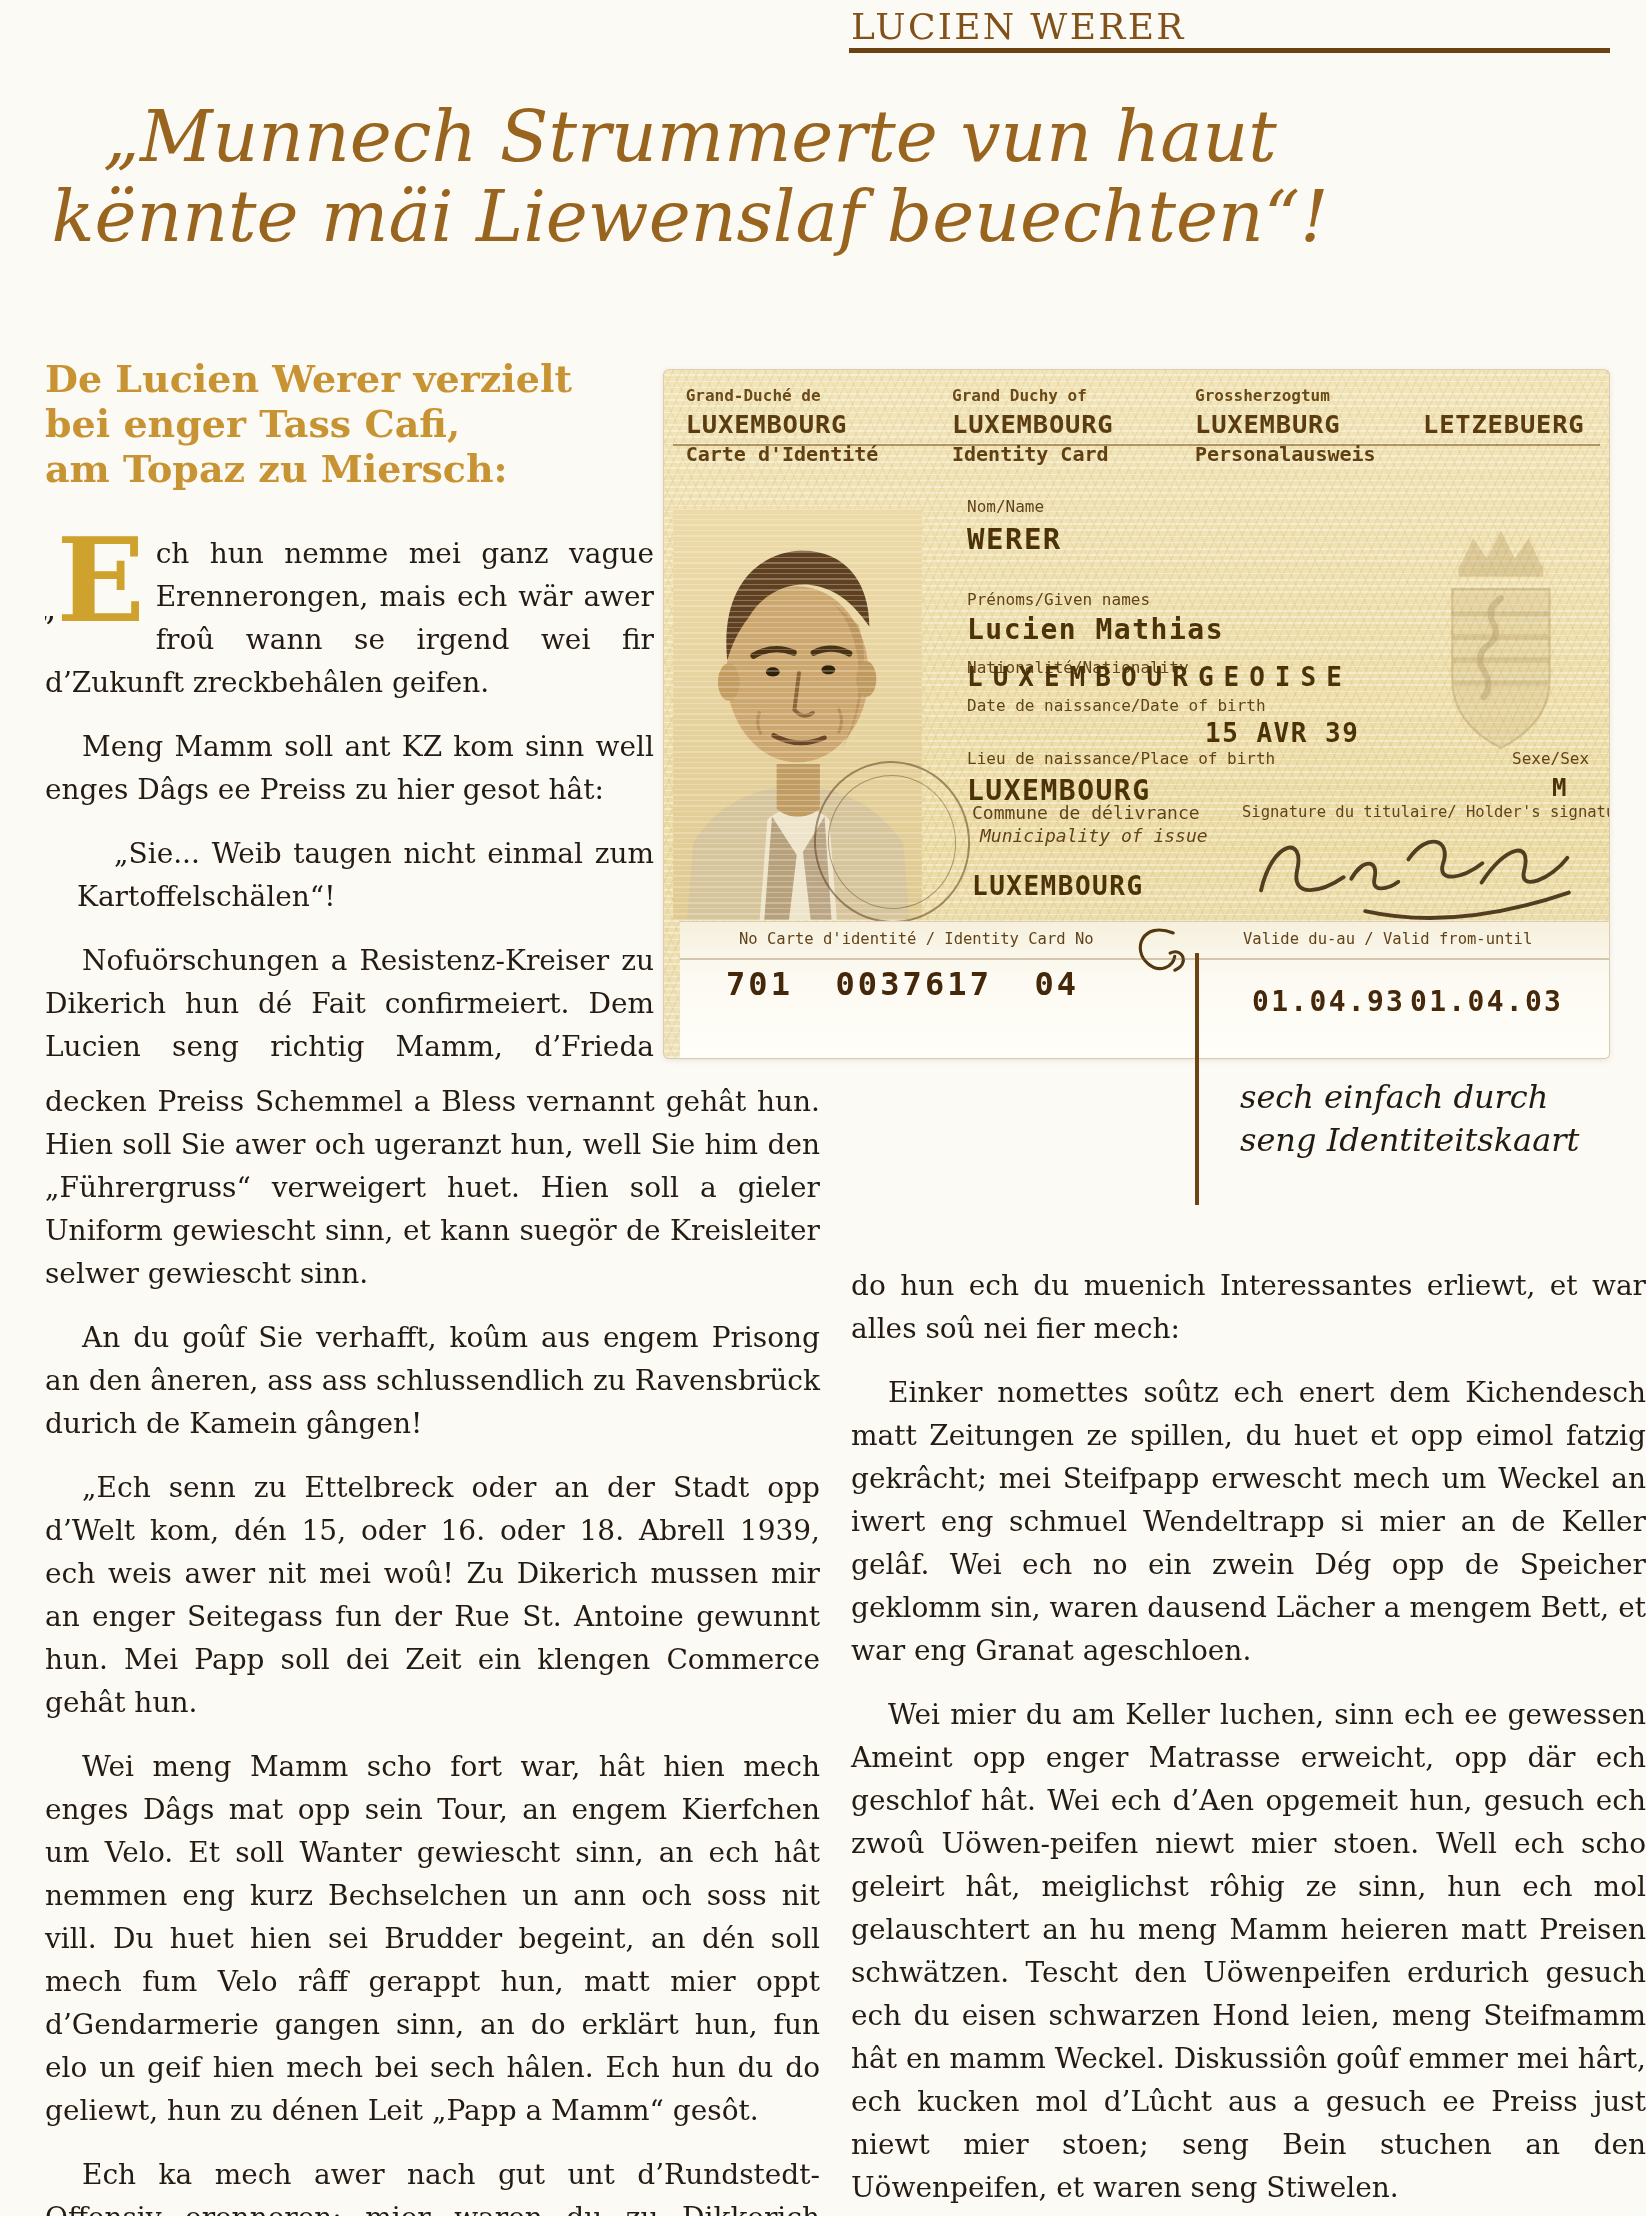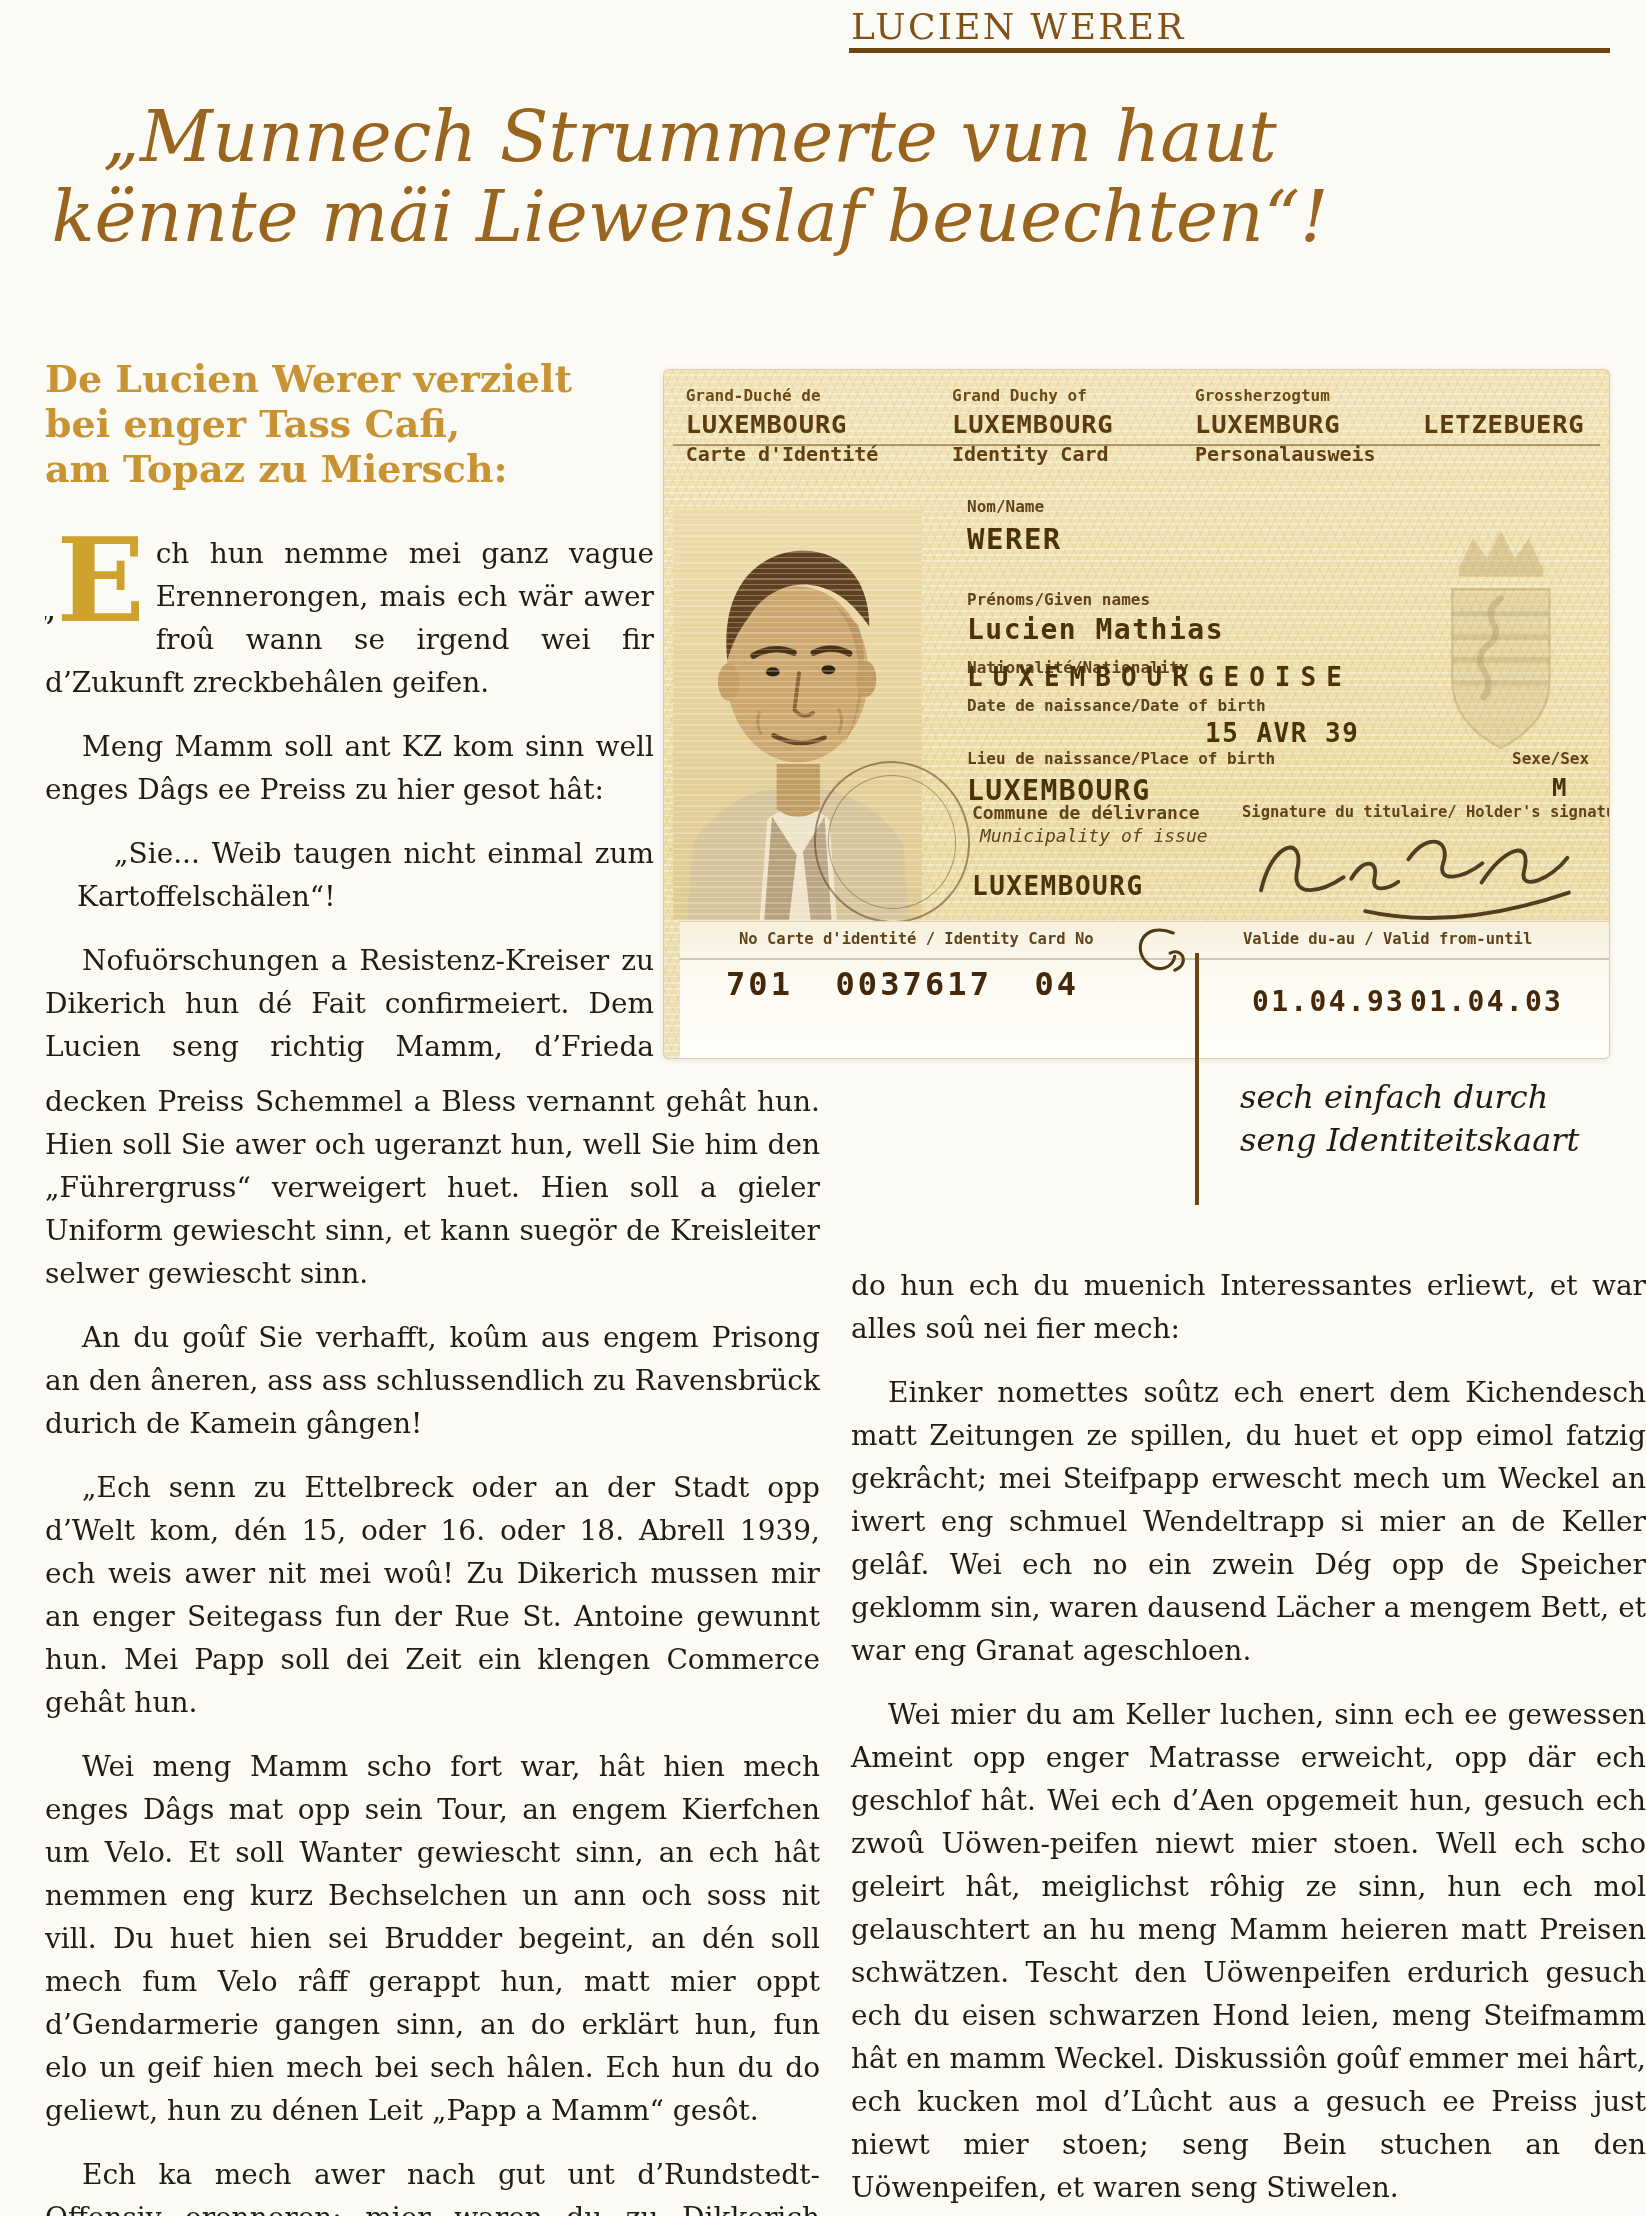--- a/index.html
+++ b/index.html
@@ -75,21 +75,21 @@
     box-shadow:0 0 0 0.8px rgba(160,130,60,.4), 0 1.5px 6.2px rgba(120,90,40,.15);
     overflow:hidden;
     font-family:"DejaVu Sans Mono", monospace;
     color:#523a10;
   }
   .hdr-col{position:absolute;top:14px;white-space:nowrap;}
   .h-top{font-size:16px;line-height:23px;font-weight:bold;color:#6a4a16;}
   .h-mid{font-size:25.5px;line-height:34px;font-weight:bold;letter-spacing:0.8px;color:#5a3c10;}
   .h-bot{font-size:20px;line-height:26px;font-weight:bold;color:#5f4012;}
   .hdr-rule{position:absolute;left:9.3px;right:9.3px;top:74px;height:1.5px;background:rgba(110,75,25,.5);}
-  .lbl{position:absolute;font-size:16px;font-weight:bold;color:#60431a;white-space:nowrap;}
+  .lbl{position:absolute;font-size:16px;font-weight:normal;color:#60431a;white-space:nowrap;}
   .lbl.sm{font-size:15.5px;}
   .lbl.it{font-style:italic;font-weight:normal;}
   .val{position:absolute;font-weight:bold;color:#4c3209;white-space:nowrap;letter-spacing:1.5px;}
   
   .photo{position:absolute;left:9.3px;top:139px;width:249px;height:411px;}
   .photo svg{display:block;}
   .photo-band{
     position:absolute;left:0;top:0;right:0;bottom:0;
     background:repeating-linear-gradient(0deg, rgba(255,250,235,.28) 0 1.5px, rgba(0,0,0,0) 1.5px 5.4px);
     pointer-events:none;

